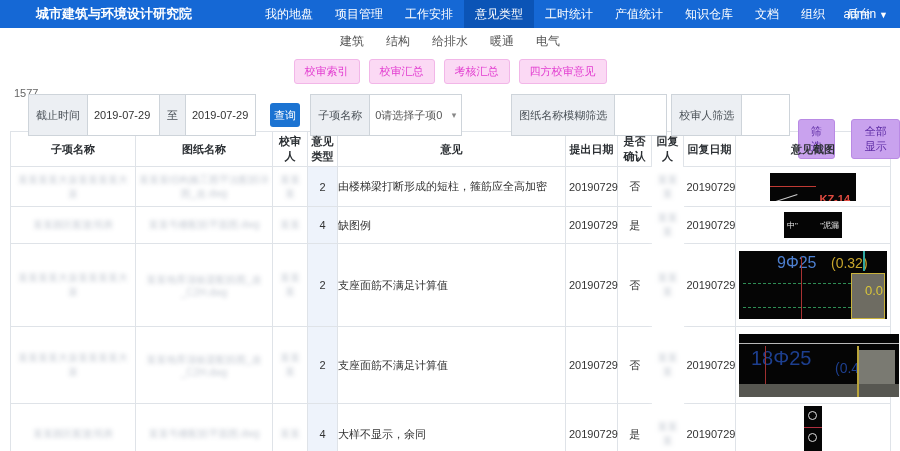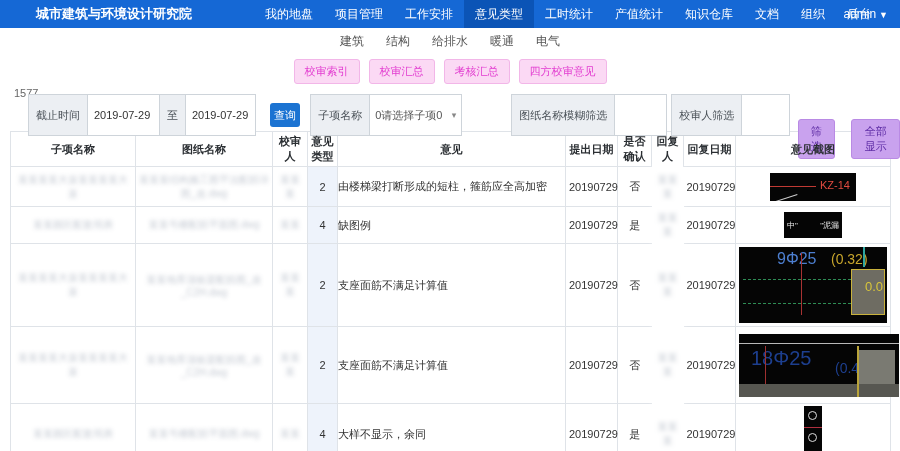--- a/index.html
+++ b/index.html
@@ -48,26 +48,26 @@
   th { font-weight:bold; color:#2b2f33; height:30px; background:#fff; }
   td.c-comment { text-align:left; padding-left:0; }
   td.c-type { background:#eef3fb; }
   td.masked { border-style:hidden; background:#fff; }
   .blur { filter:blur(2px); opacity:.45; color:#7b879b; font-size:10px; }
 
   
   .shot { position:relative; background:#050505; margin:0 auto; overflow:hidden; }
   .s1 { width:86px; height:28px; }
   .s1 .redline { position:absolute; left:0; top:13px; width:46px; height:1px; background:#c03a34; }
-  .s1 .kz { position:absolute; right:6px; top:6px; color:#e14b40; font-size:11px; }
+  .s1 .kz { position:absolute; right:6px; top:20px; color:#e14b40; font-size:11px;font-weight:bold; }
   .s1 .wdiag { position:absolute; left:2px; bottom:2px; width:26px; height:1px; background:#cfcfcf; transform:rotate(-18deg); }
   .s2 { width:58px; height:26px; }
   .s2 .t1 { position:absolute; left:3px; top:8px; color:#e8e8e8; font-size:8px; }
   .s2 .t2 { position:absolute; right:3px; top:8px; color:#e8e8e8; font-size:8px; }
-  .s3 { width:148px; height:76px; }
+  .s3 { width:148px; height:68px; }
   .s3 .rebar { position:absolute; left:38px; top:3px; color:#4d7fd0; font-size:16px; }
   .s3 .ratio { position:absolute; left:92px; top:4px; color:#c8a62c; font-size:14px; }
   .s3 .g1 { position:absolute; left:4px; top:32px; width:108px; border-top:1px dashed #2e8d55; }
   .s3 .g2 { position:absolute; left:4px; top:56px; width:108px; border-top:1px dashed #2e8d55; }
   .s3 .redv { position:absolute; left:62px; top:6px; width:1px; height:62px; background:#a83232; }
   .s3 .teal { position:absolute; left:124px; top:0; width:2px; height:20px; background:#2fa7a0; }
   .s3 .blk { position:absolute; right:2px; top:22px; width:34px; height:46px; background:#6e6c62; border:1px solid #c9b23c; }
   .s3 .val { position:absolute; right:4px; top:32px; color:#d8c53a; font-size:13px; }
   .s4 { width:160px; height:63px; }
   .s4 .wline { position:absolute; left:0; top:9px; width:160px; height:1px; background:#b9b9b9; }

